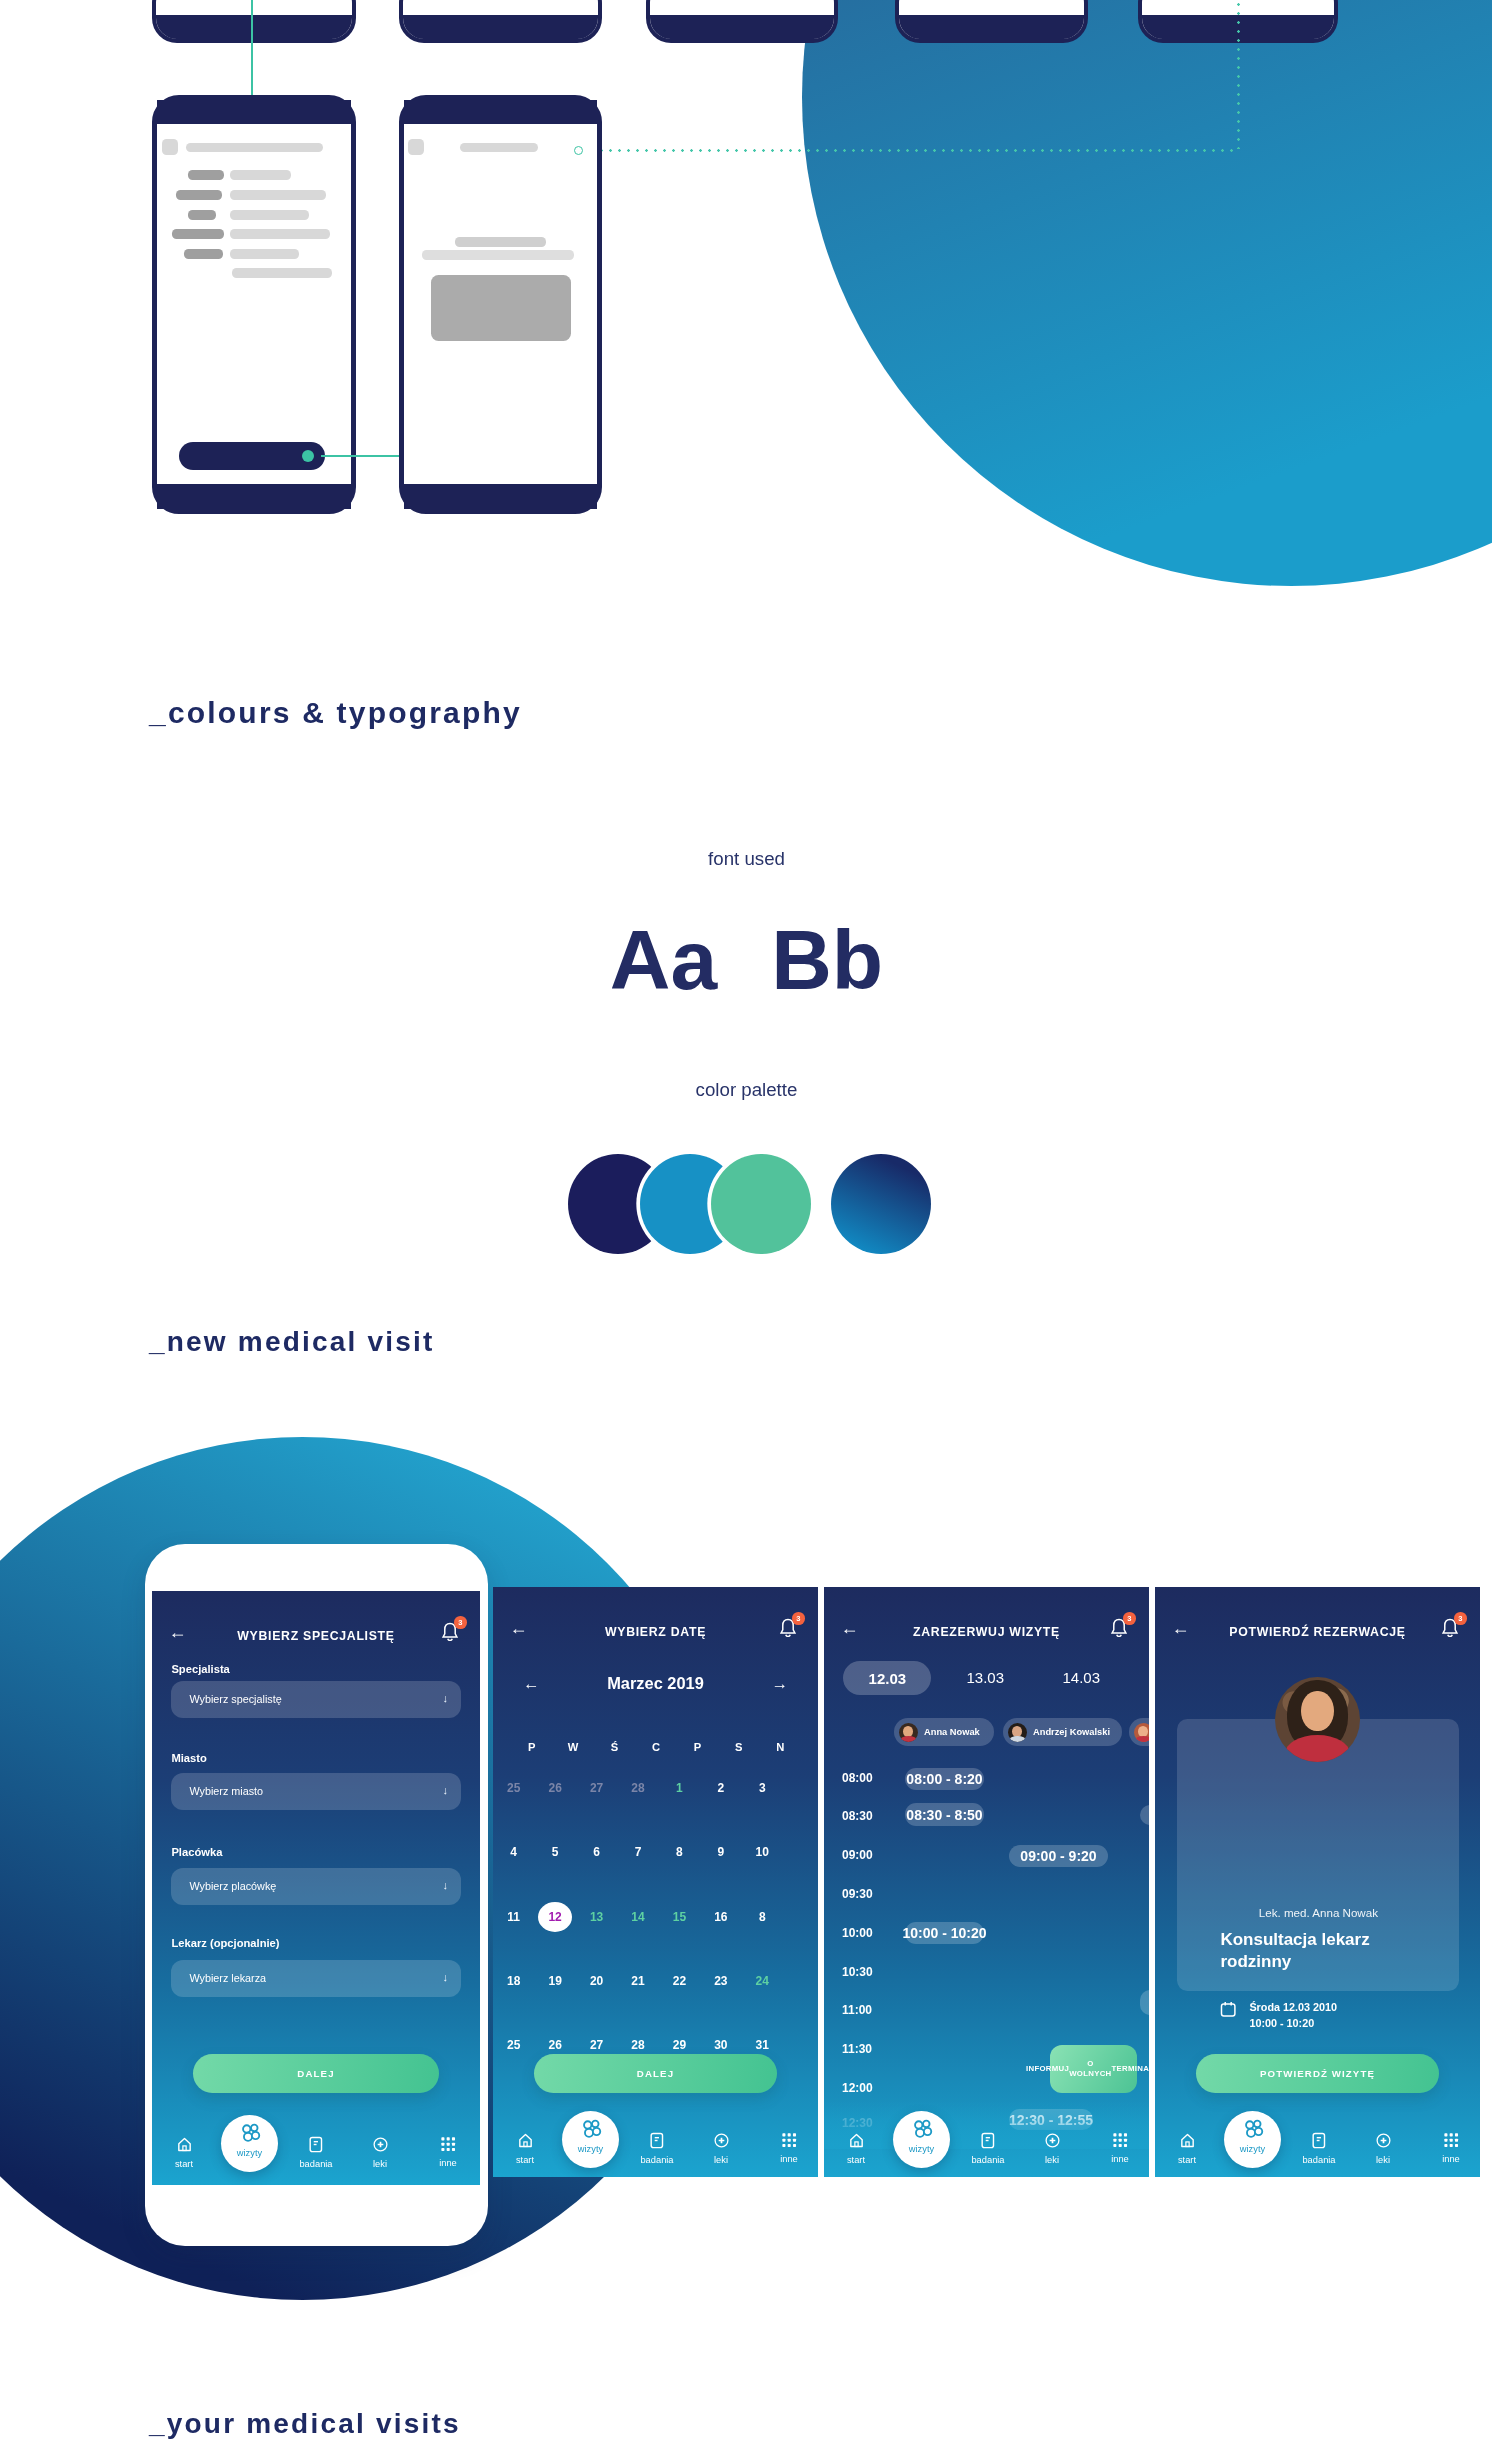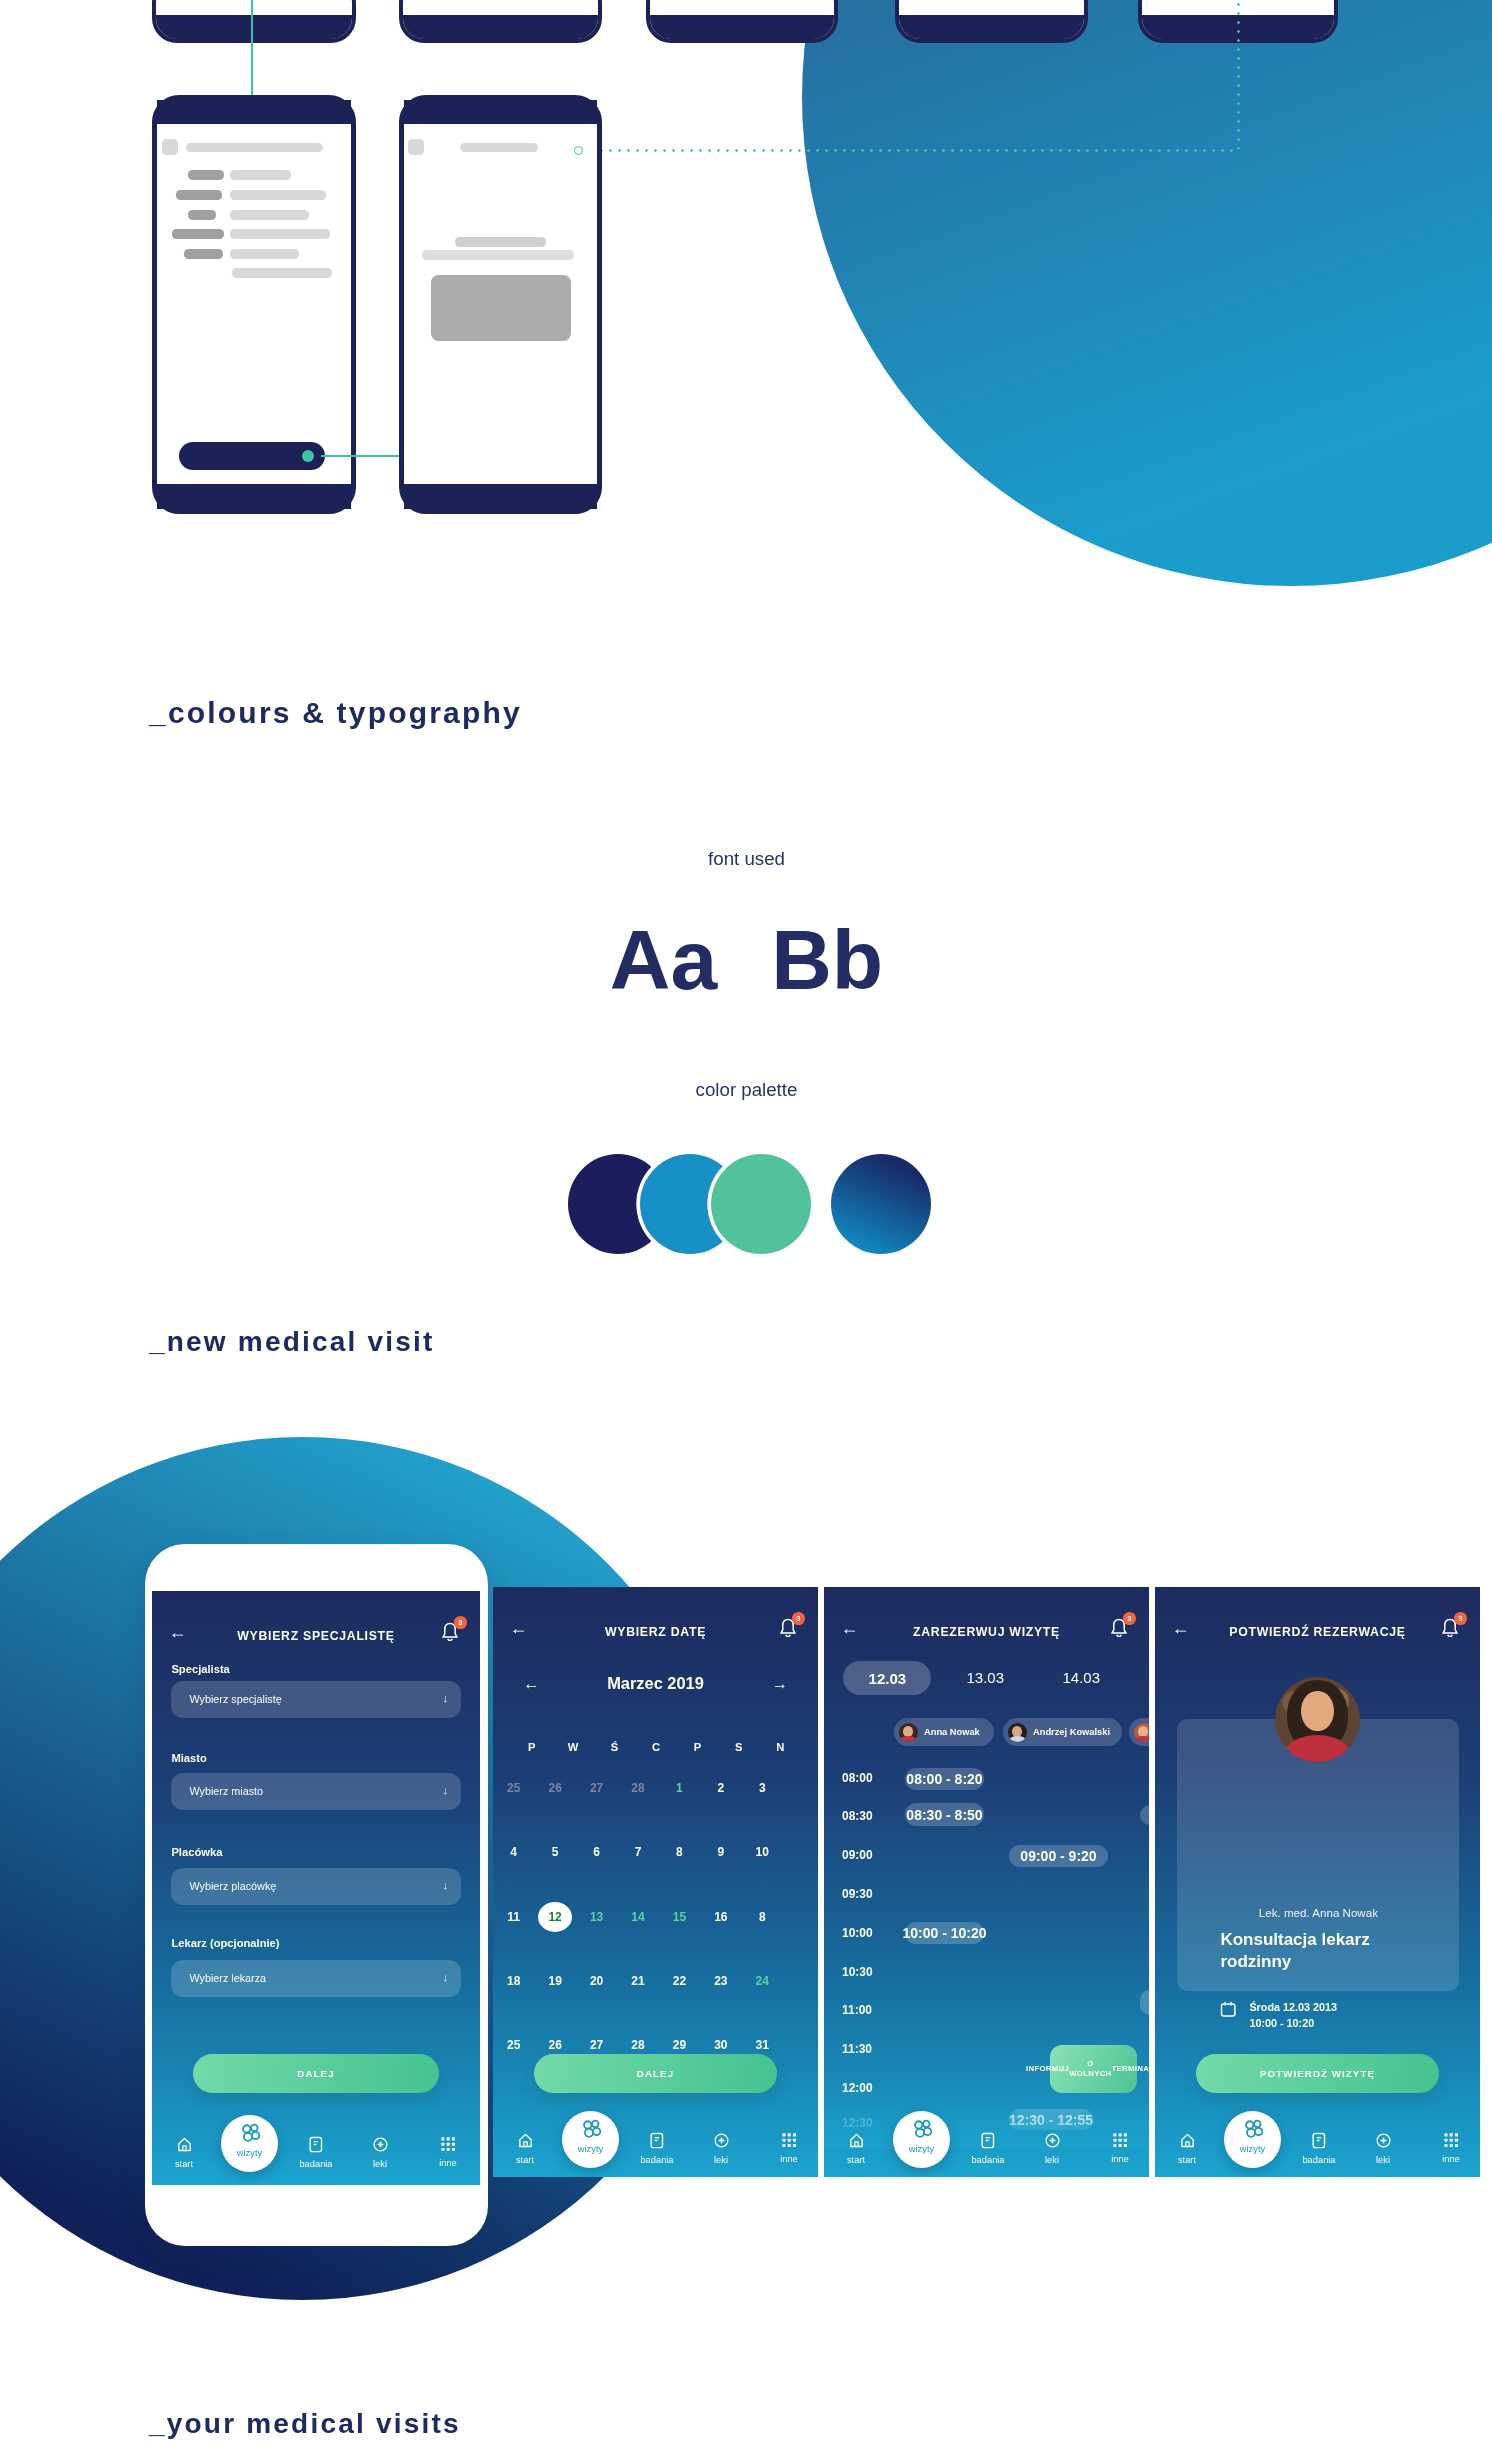--- a/index.html
+++ b/index.html
@@ -59,21 +59,21 @@
       box-shadow:0 6px 13.4px rgba(20,80,70,.18);}
 
   
   .cal-month{position:absolute;left:0;right:0;top:87px;text-align:center;font-size:16.4px;font-weight:bold;}
   .cal-arrow{position:absolute;top:87px;font-size:16.4px;}
   .cal-week,.cal-row{position:absolute;left:18px;width:290px;display:flex;}
   .cal-week span{flex:1;text-align:center;font-size:11.2px;font-weight:bold;}
   .cal-cell{flex:1;height:33px;display:flex;align-items:center;justify-content:center;font-size:12px;font-weight:bold;}
   .cal-cell.muted{color:#7b85a8;}
   .cal-cell.avail{color:#5ed1a2;}
-  .cal-cell.selected span{display:flex;align-items:center;justify-content:center;width:34px;height:30px;border-radius:50%;background:#fff;color:#15803d;}
+  .cal-cell.selected span{display:flex;align-items:center;justify-content:center;width:34px;height:30px;border-radius:50%;background:#fff;color:#a21caf;}
 
   
   .tab-pill{position:absolute;left:19.4px;top:74px;width:88px;height:34px;border-radius:17px;background:rgba(255,255,255,.22);
             display:flex;align-items:center;justify-content:center;font-size:15px;font-weight:bold;}
   .tab-plain{position:absolute;top:82px;width:67px;text-align:right;font-size:15px;font-weight:normal;}
   .chip{position:absolute;top:131px;height:28px;border-radius:14px;background:rgba(255,255,255,.18);}
   .chip .nm{position:absolute;left:30px;top:9px;font-size:9.3px;font-weight:bold;white-space:nowrap;}
   .av{position:absolute;width:19.4px;height:19.4px;left:4.5px;top:4.5px;border-radius:50%;overflow:hidden;background:#39291f;}
   .av i{position:absolute;display:block;}
   .av .face{left:25%;top:20%;width:50%;height:56%;border-radius:50%;background:#e2a87e;}
@@ -567,21 +567,21 @@
         <span>rodzinny</span>
       </div>
       <div class="card-row-ic" style="top:282px;">
         <svg viewBox="0 0 22 22" width="16.4" height="16.4">
             <rect x="2" y="4" width="18" height="16" rx="3" stroke="#fff" stroke-width="2" fill="none"></rect>
             <line x1="7" y1="1.5" x2="7" y2="6" stroke="#fff" stroke-width="2"></line>
             <line x1="15" y1="1.5" x2="15" y2="6" stroke="#fff" stroke-width="2"></line>
           </svg>
       </div>
       <div class="card-row-tx" style="top:280px;">
-        <span>Środa 12.03 2013</span><br>
+        <span>Środa 12.03 2010</span><br>
         <span>10:00 - 10:20</span>
       </div>
       <div class="card-row-ic" style="top:337px;">
         <svg viewBox="0 0 22 22" width="16.4" height="16.4">
             <circle cx="11" cy="11" r="8" stroke="#fff" stroke-width="2" fill="none"></circle>
             <circle cx="11" cy="11" r="3" fill="#fff"></circle>
           </svg>
       </div>
       <div class="card-row-tx" style="top:335px;">
         <span>Przychodnia Puls</span><br>

